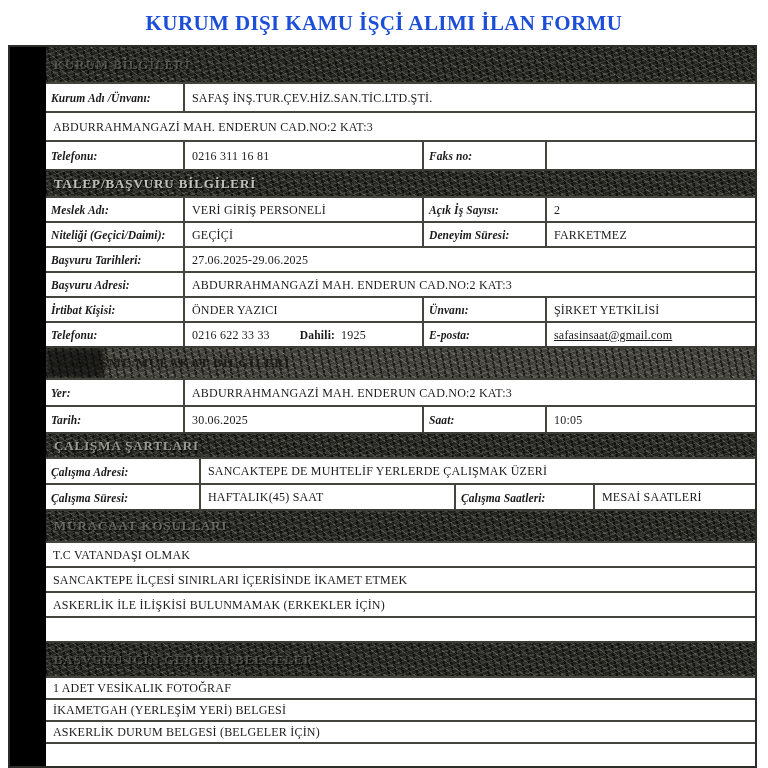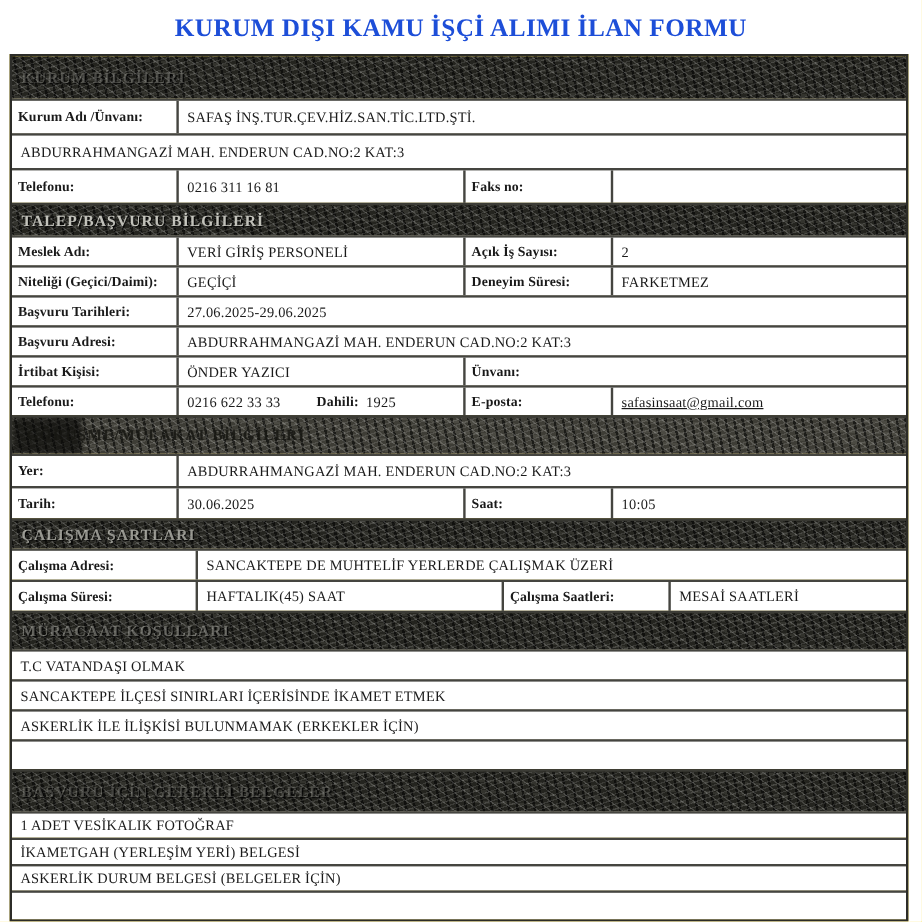--- a/index.html
+++ b/index.html
@@ -14,21 +14,22 @@
     text-align:center;
     font-size:21px;
     font-weight:700;
     letter-spacing:.4px;
     color:#1d4ed8;
   }
   .form-table{
     width:749px;
     box-sizing:border-box;
     border:2px solid #2c2c28;
-    background:#fde047;
+    background:#000000;
+    padding-left:36px;
   }
   
   .sec-header{
     position:relative;
     display:flex;align-items:center;
     padding-left:8px;
     border-top:2px solid #3c3c36;
     overflow:hidden;
     background-color:#24241f;
     background-image:
@@ -72,21 +73,21 @@
   .r22{height:22px;} 
   .cell{
     box-sizing:border-box;
     display:flex;align-items:center;
     padding:1px 6px 0 7px;
     font-size:12px;
     letter-spacing:.2px;
     white-space:nowrap;overflow:hidden;
   }
   .cell + .cell{border-left:2px solid #454540;}
-  .lbl{font-weight:700;font-size:11.5px;padding-left:5px;letter-spacing:.1px;}
+  .lbl{font-weight:700;font-size:11.5px;padding-left:5px;letter-spacing:.1px;font-style:italic;}
   .wl {width:137px;flex:none;}   
   .wv1{width:239px;flex:none;}   
   .wl2{width:123px;flex:none;}   
   .wv2{flex:1;}                  
   .wrest{flex:1;}                
   .u{text-decoration:underline;}
   .dahili-lbl{font-weight:700;font-size:11.5px;margin-left:30px;}
   .dahili-val{margin-left:6px;}
 </style>
 </head>
@@ -134,20 +135,21 @@
       <div class="cell wrest">27.06.2025-29.06.2025</div>
     </div>
     <div class="row r23">
       <div class="cell lbl wl">Başvuru Adresi:</div>
       <div class="cell wrest">ABDURRAHMANGAZİ MAH. ENDERUN CAD.NO:2 KAT:3</div>
     </div>
     <div class="row r23">
       <div class="cell lbl wl">İrtibat Kişisi:</div>
       <div class="cell wv1">ÖNDER YAZICI</div>
       <div class="cell lbl wl2">Ünvanı:</div>
+      <div class="cell wv2">ŞİRKET YETKİLİSİ</div>
     </div>
     <div class="row r23">
       <div class="cell lbl wl">Telefonu:</div>
       <div class="cell wv1">
         <span>0216 622 33 33</span>
         <span class="dahili-lbl">Dahili:</span>
         <span class="dahili-val">1925</span>
       </div>
       <div class="cell lbl wl2">E-posta:</div>
       <div class="cell wv2 u">safasinsaat@gmail.com</div>

